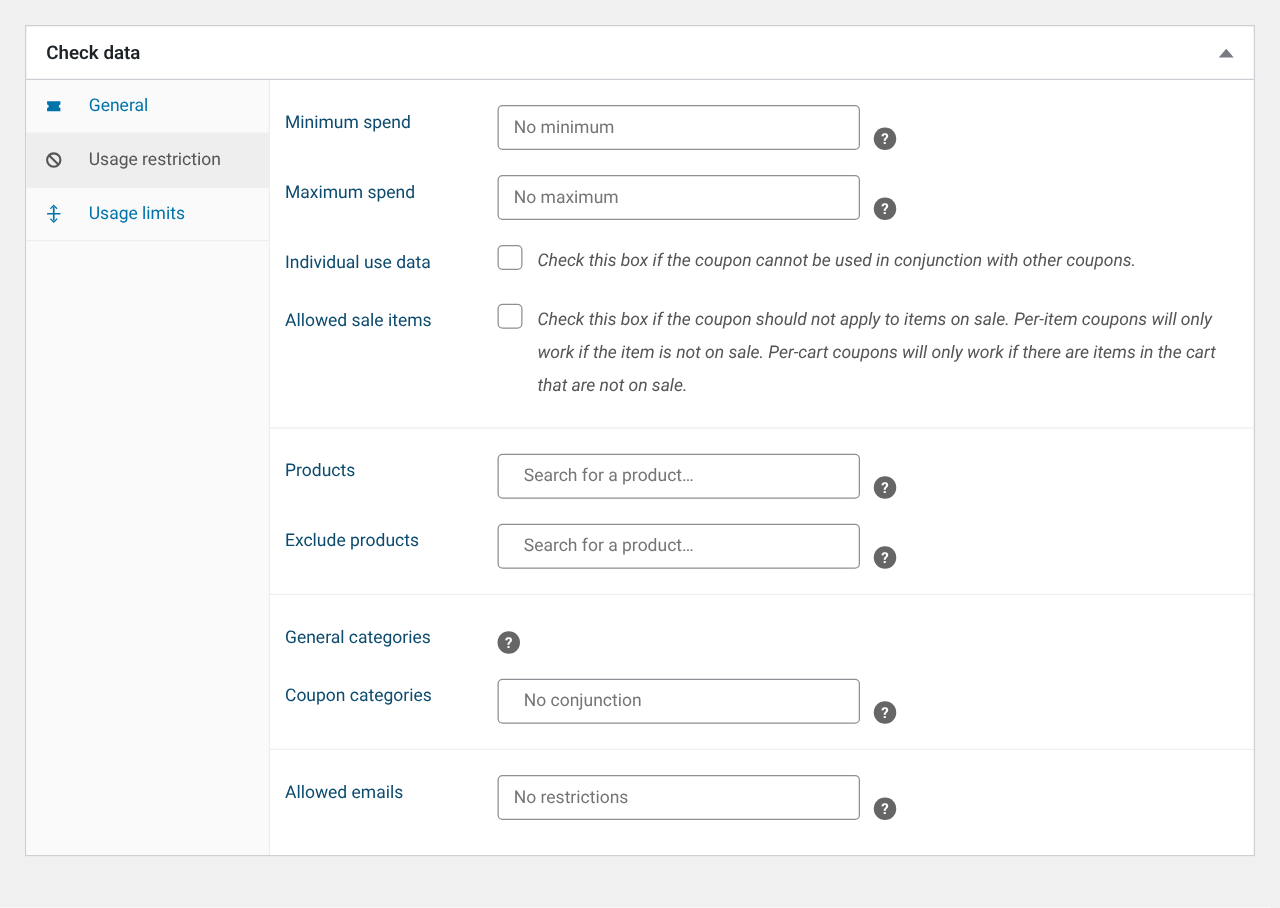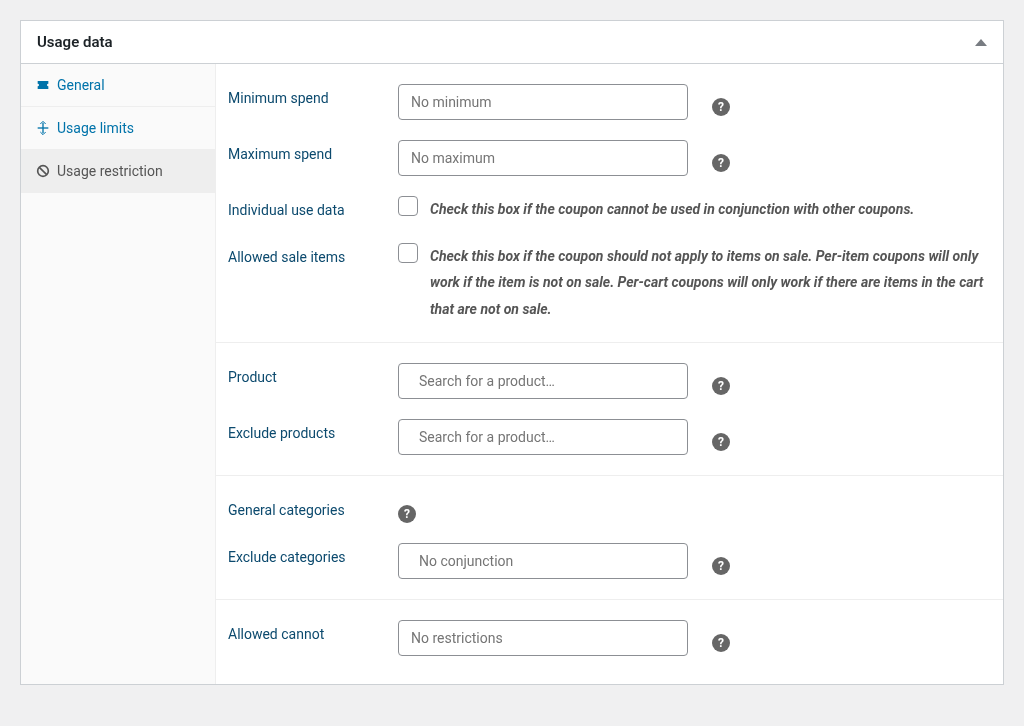--- a/index.html
+++ b/index.html
@@ -39,21 +39,21 @@
   }
   .sidebar {
     width: 195px;
     background: #fafafa;
     border-right: 1px solid #eee;
     min-height: 620px;
   }
   .tab {
     display: flex;
     align-items: center;
-    gap: 6px;
+    gap: 20px;
     padding: 13px 14px;
     border-bottom: 1px solid #eee;
     cursor: pointer;
     font-size: 14px;
   }
   .tab.general { color: #0073aa; }
   .tab.active { background: #eeeeee; color: #555; }
   .tab.limits { color: #0073aa; }
   .tab-icon { width: 16px; height: 16px; display: inline-flex; align-items: center; justify-content: center; }
   .tab-icon svg { width: 16px; height: 16px; }
@@ -74,22 +74,22 @@
   .form-label {
     width: 170px;
     flex-shrink: 0;
     color: #0c4a6e;
     font-size: 14px;
     padding-top: 6px;
   }
   .form-control {
     flex: 1;
     display: flex;
-    align-items: center;
-    gap: 24px;
+    align-items: flex-end;
+    gap: 11px;
   }
   .text-input, .select-box {
     width: 290px;
     height: 36px;
     border: 1px solid #8c8f94;
     border-radius: 4px;
     padding: 0 12px;
     font-size: 14px;
     color: #2c3338;
     background: #fff;
@@ -124,63 +124,62 @@
     background: #fff;
     flex-shrink: 0;
     cursor: pointer;
   }
   .checkbox-text {
     font-style: italic;
     color: #555;
     line-height: 1.9;
     font-size: 14px;
     max-width: 560px;
-    font-weight: bold;
   }
   .form-control.check-row { align-items: flex-start; gap: 12px; }
 </style>
 </head>
 <body>
 
 <div class="panel">
   <div class="panel-header">
-    <div class="panel-title">Usage data</div>
+    <div class="panel-title">Check data</div>
     <div class="collapse-icon"></div>
   </div>
   <div class="panel-body">
 
     <div class="sidebar">
       <div class="tab general">
         <span class="tab-icon">
           <svg viewBox="0 0 24 24" fill="#0073aa">
               <path d="M4 6h16v4a2 2 0 000 4v4H4v-4a2 2 0 000-4V6z"></path>
             </svg>
         </span>
         <span>General</span>
+      </div>
+      <div class="tab active">
+        <span class="tab-icon">
+          <svg viewBox="0 0 24 24" fill="none" stroke="#555" stroke-width="2.5">
+              <circle cx="12" cy="12" r="8"></circle>
+              <line x1="6.5" y1="6.5" x2="17.5" y2="17.5"></line>
+            </svg>
+        </span>
+        <span>Usage restriction</span>
       </div>
       <div class="tab limits">
         <span class="tab-icon">
           <svg viewBox="0 0 24 24" fill="none" stroke="#0073aa" stroke-width="2">
               <line x1="12" y1="4" x2="12" y2="20"></line>
               <line x1="4" y1="12" x2="20" y2="12"></line>
               <polyline points="8,6 12,2 16,6" stroke-width="1.5"></polyline>
               <polyline points="8,18 12,22 16,18" stroke-width="1.5"></polyline>
             </svg>
         </span>
         <span>Usage limits</span>
       </div>
-      <div class="tab active">
-        <span class="tab-icon">
-          <svg viewBox="0 0 24 24" fill="none" stroke="#555" stroke-width="2.5">
-              <circle cx="12" cy="12" r="8"></circle>
-              <line x1="6.5" y1="6.5" x2="17.5" y2="17.5"></line>
-            </svg>
-        </span>
-        <span>Usage restriction</span>
-      </div>
     </div>
 
     <div class="content">
 
       <div class="section">
         <div class="form-row">
           <div class="form-label">Minimum spend</div>
           <div class="form-control">
             <input type="text" class="text-input" placeholder="No minimum" style="">
             <span class="help-icon">?</span>
@@ -204,21 +203,21 @@
           <div class="form-label">Allowed sale items</div>
           <div class="form-control check-row">
             <div class="checkbox"></div>
             <div class="checkbox-text">Check this box if the coupon should not apply to items on sale. Per-item coupons will only work if the item is not on sale. Per-cart coupons will only work if there are items in the cart that are not on sale.</div>
           </div>
         </div>
       </div>
 
       <div class="section">
         <div class="form-row">
-          <div class="form-label">Product</div>
+          <div class="form-label">Products</div>
           <div class="form-control">
             <div class="select-box">
                 <span>Search for a product…</span>
               </div>
             <span class="help-icon">?</span>
           </div>
         </div>
         <div class="form-row">
           <div class="form-label">Exclude products</div>
           <div class="form-control">
@@ -231,33 +230,33 @@
       </div>
 
       <div class="section">
         <div class="form-row">
           <div class="form-label">General categories</div>
           <div class="form-control">
             <span class="help-icon">?</span>
           </div>
         </div>
         <div class="form-row">
-          <div class="form-label">Exclude categories</div>
+          <div class="form-label">Coupon categories</div>
           <div class="form-control">
             <div class="select-box">
                 <span>No conjunction</span>
               </div>
             <span class="help-icon">?</span>
           </div>
         </div>
       </div>
 
       <div class="section">
         <div class="form-row">
-          <div class="form-label">Allowed cannot</div>
+          <div class="form-label">Allowed emails</div>
           <div class="form-control">
             <input type="text" class="text-input" placeholder="No restrictions" style="">
             <span class="help-icon">?</span>
           </div>
         </div>
       </div>
 
     </div>
   </div>
 </div>

